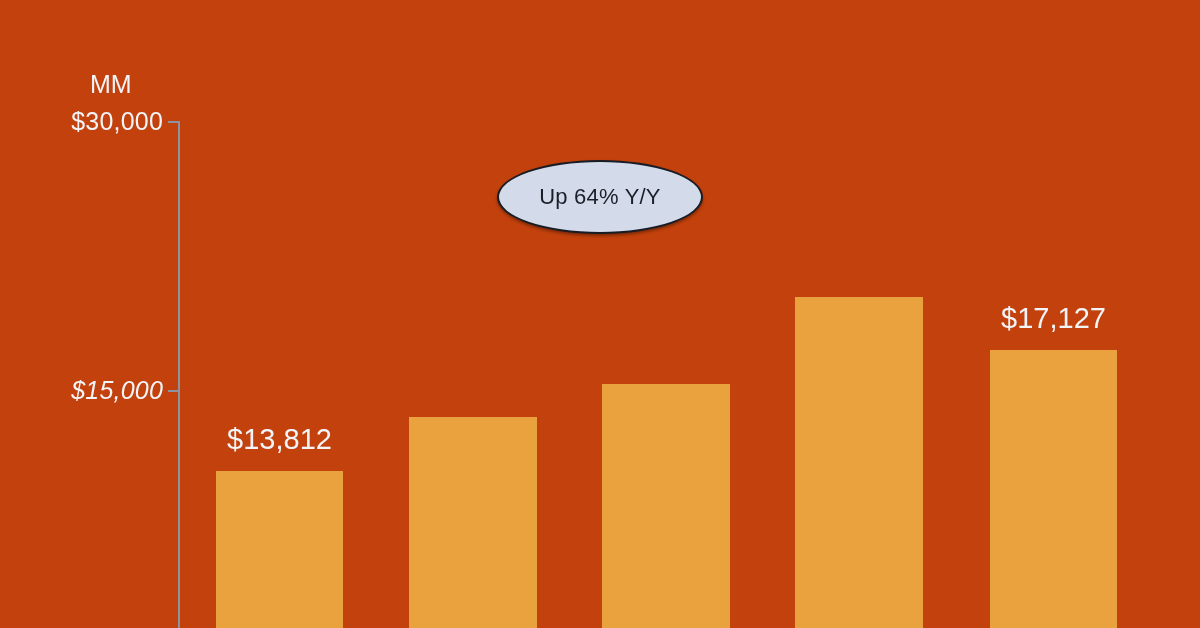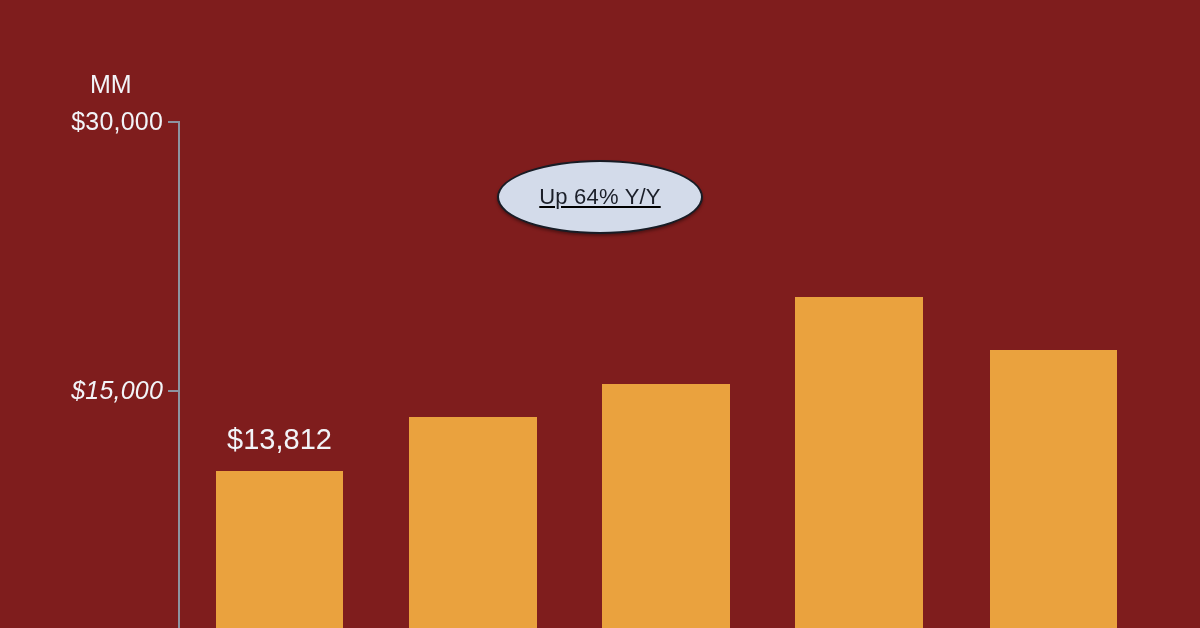--- a/index.html
+++ b/index.html
@@ -12,21 +12,21 @@
     height: 628px;
     background: #2b3241;
     font-family: "Liberation Sans", sans-serif;
     overflow: hidden;
   }
 
   #chart-root {
     position: relative;
     width: 1200px;
     height: 628px;
-    background: #7f1d1d;
+    background: #c2410c;
   }
 
   
   .y-axis-line {
     position: absolute;
     left: 178px;
     top: 121px;
     width: 2px;
     height: 507px;
     background: #8d93a0;
@@ -101,21 +101,20 @@
     width: 206px;
     height: 74px;
     background: #d3dbea;
     border: 2px solid #181c25;
     border-radius: 50% / 50%;
     box-sizing: border-box;
     display: flex;
     align-items: center;
     justify-content: center;
     box-shadow: 0 2px 3px rgba(0,0,0,0.35);
-    text-decoration: underline;
   }
   .callout-text {
     color: #1b1f29;
     font-size: 22px;
     white-space: nowrap;
     letter-spacing: 0.2px;
   }
 </style>
 </head>
 <body>
@@ -133,19 +132,20 @@
   <div class="y-tick tick-top"></div>
   <div class="y-tick tick-mid"></div>
 
   <div class="plot-area" id="plot-area">
       <div class="bar" style="left: 216px; width: 127px; height: 157px; background: rgb(234, 162, 62);"></div>
       <div class="bar-value-label" style="left: 279.5px; top: 423px; color: rgb(242, 244, 248);">$13,812</div>
       <div class="bar" style="left: 409px; width: 128px; height: 211px; background: rgb(234, 162, 62);"></div>
       <div class="bar" style="left: 602px; width: 128px; height: 244px; background: rgb(234, 162, 62);"></div>
       <div class="bar" style="left: 795px; width: 128px; height: 331px; background: rgb(234, 162, 62);"></div>
       <div class="bar" style="left: 990px; width: 127px; height: 278px; background: rgb(234, 162, 62);"></div>
+      <div class="bar-value-label" style="left: 1053.5px; top: 302px; color: rgb(242, 244, 248);">$17,127</div>
     </div>
 
   <div class="callout">
     <span class="callout-text">Up 64% Y/Y</span>
   </div>
 
 </div>
 
 </body></html>

